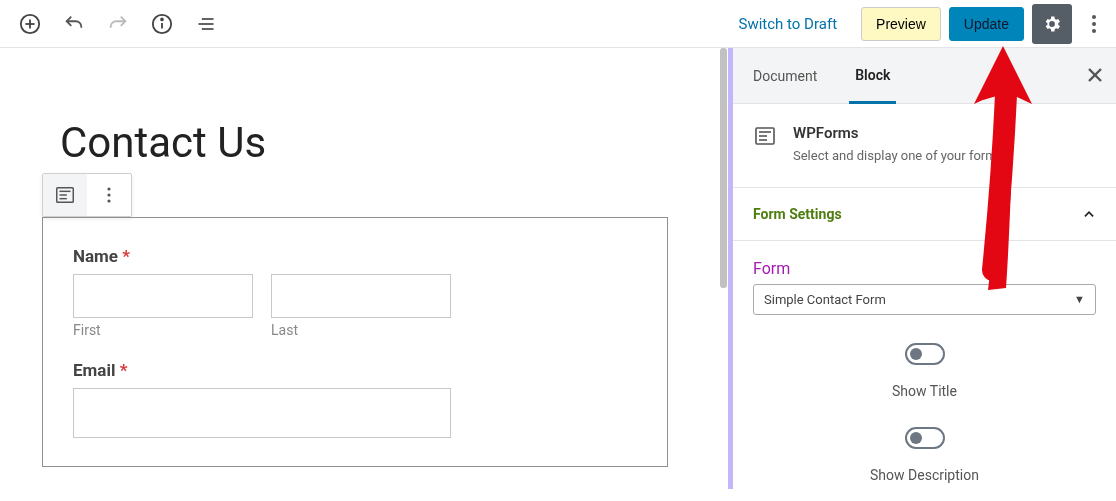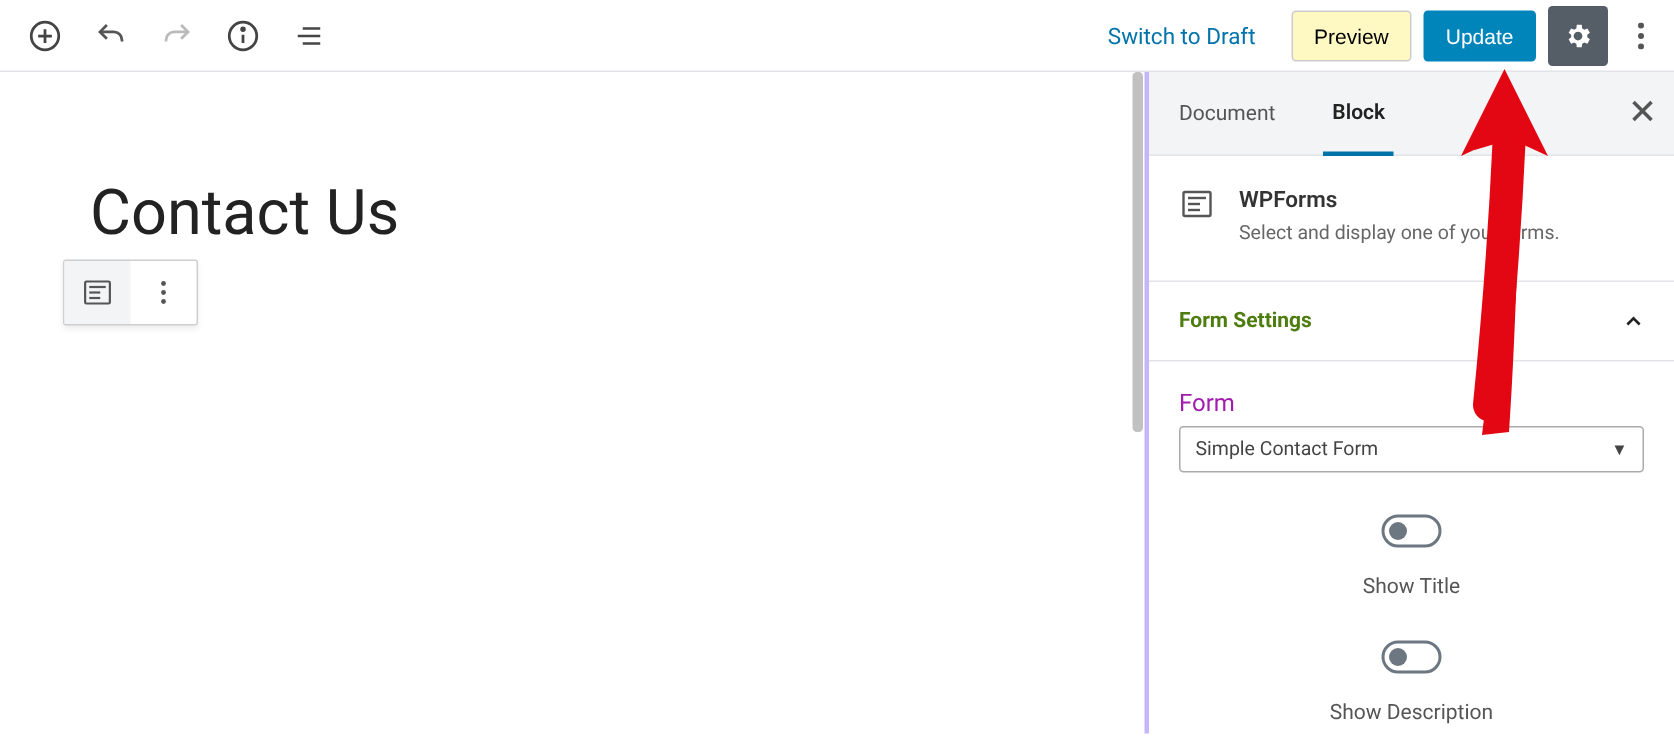--- a/index.html
+++ b/index.html
@@ -51,21 +51,21 @@
       padding: 8px 14px;
       border-radius: 3px;
       font-size: 14px;
       cursor: pointer;
       border: 1px solid #ccc;
       background: #fef9c3;
     }
     .btn-update {
       background: #0085ba;
       border-color: #0085ba;
-      color: #ffffff;
+      color: #0f172a;
       font-weight: 500;
     }
     .settings-btn {
       width: 40px;
       height: 40px;
       background: #555d66;
       border-radius: 3px;
       border: none;
       display: flex;
       align-items: center;
@@ -167,22 +167,22 @@
     }
     .sb-thumb {
       position: absolute;
       top: 0;
       width: 7px;
       height: 240px;
       background: #c1c1c1;
       border-radius: 3px;
     }
     .sidebar {
-      width: 353px;
-      border-left: 3px solid #c4b5fd;
+      width: 388px;
+      border-left: 5px solid #c4b5fd;
       display: flex;
       flex-direction: column;
       background: #fff;
     }
     .sidebar-tabs {
       display: flex;
       align-items: center;
       border-bottom: 1px solid #e2e4e7;
       background: #f3f4f5;
       padding: 0 14px;
@@ -370,20 +370,39 @@
             </svg>
         </button>
         <button class="tb-btn">
           <svg width="4" height="16" viewBox="0 0 4 16" fill="#555">
               <circle cx="2" cy="2" r="1.6"></circle>
               <circle cx="2" cy="8" r="1.6"></circle>
               <circle cx="2" cy="14" r="1.6"></circle>
             </svg>
         </button>
       </div>
+      <div class="form-box">
+        <label class="form-label">
+          <span>Name</span> <span class="req">*</span>
+        </label>
+        <div class="name-row">
+          <div class="name-col">
+            <input type="text" style="">
+            <div class="sublabel">First</div>
+          </div>
+          <div class="name-col">
+            <input type="text" style="">
+            <div class="sublabel">Last</div>
+          </div>
+        </div>
+        <label class="form-label">
+          <span>Email</span> <span class="req">*</span>
+        </label>
+        <input class="email-input" type="text" style="">
+      </div>
     </div>
     <div class="scrollbar-fake">
       <div class="sb-thumb"></div>
     </div>
   </div>
 
   <div class="sidebar">
     <div class="sidebar-tabs">
       <div class="tab">Document</div>
       <div class="tab active">Block</div>

